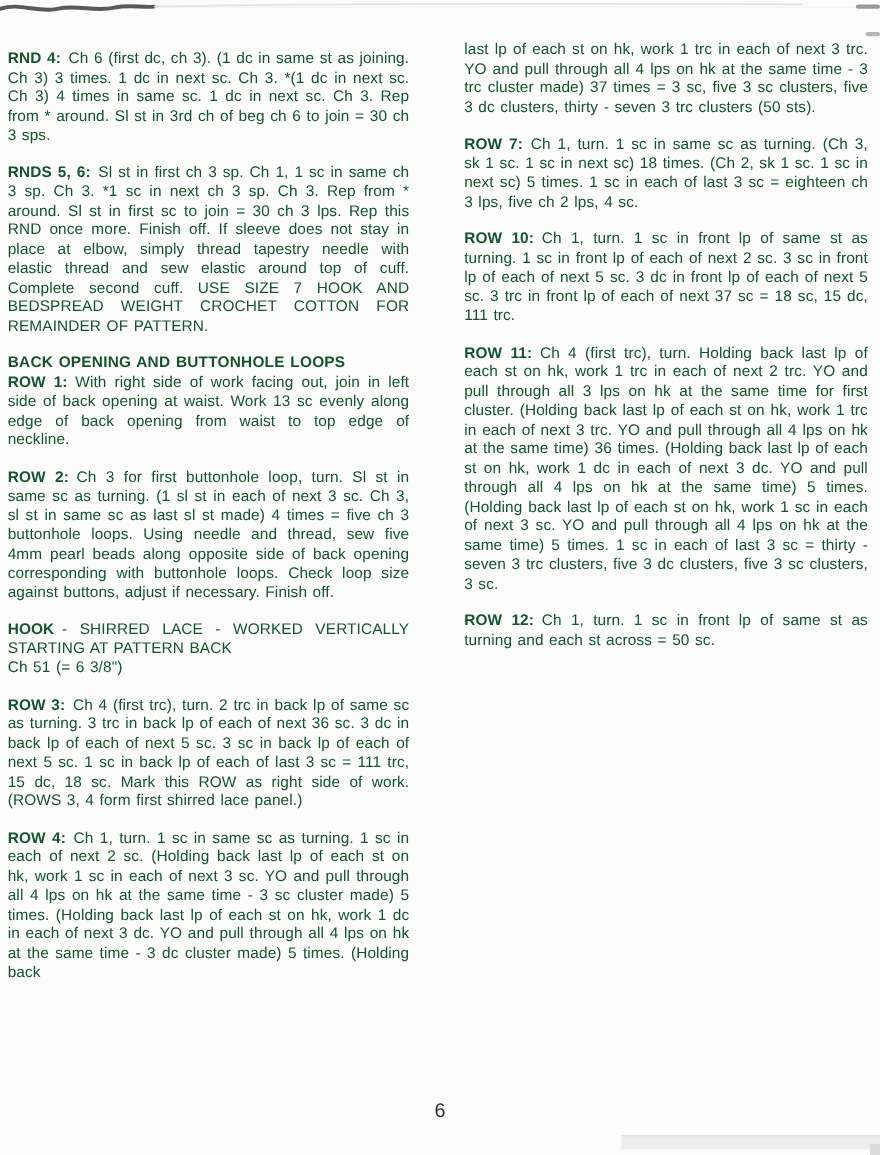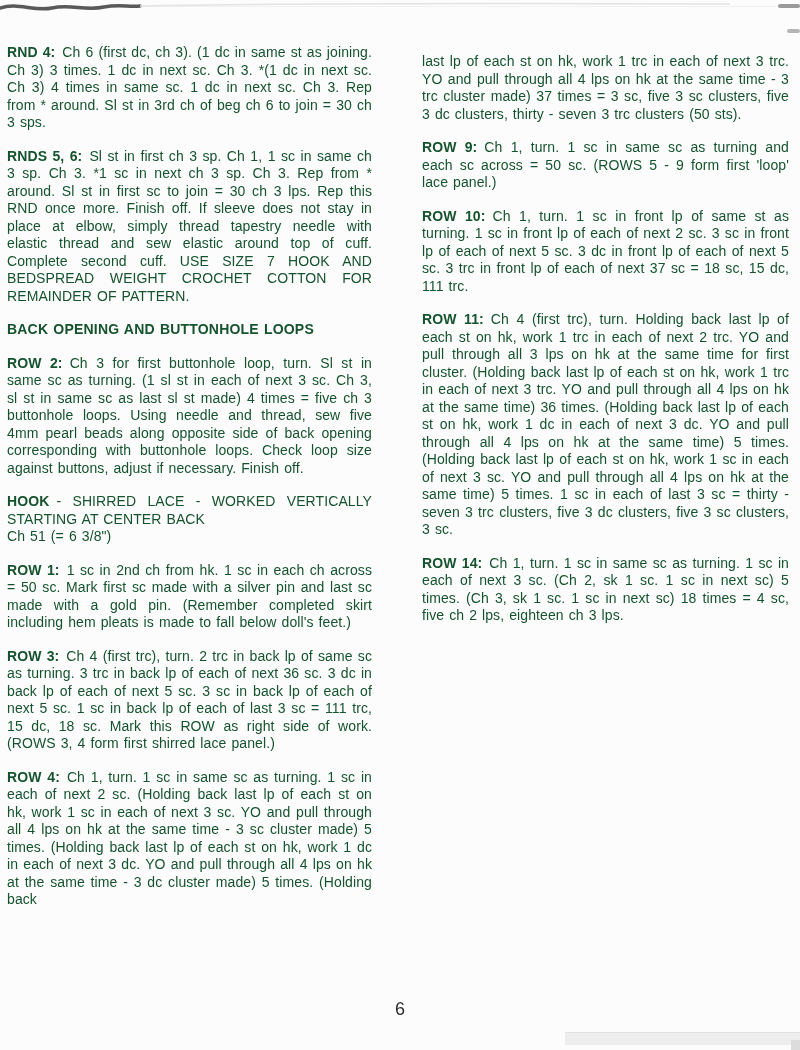--- a/index.html
+++ b/index.html
@@ -8,21 +8,21 @@
     background: #fcfcfc;
     font-family: "Liberation Sans", sans-serif;
     color: #202020;
     position: relative;
     overflow: hidden;
   }
   .page { position: absolute; inset: 0; }
 
   .col { position: absolute; }
   .col-left  { left: 7px;  top: 44px; width: 365px; }
-  .col-right { left: 422px; top: 53px; width: 367px; }
+  .col-right { left: 422px; top: 36px; width: 367px; }
 
   .para {
     font-size: 14px;
     line-height: 17.5px;
     text-align: justify;
     margin: 0;
     color: #14532d;
     letter-spacing: 0.1px;
     word-spacing: 1px;
   }
@@ -81,35 +81,35 @@
   </svg>
 
   <div class="dash-tr-1"></div>
   <div class="dash-tr-2"></div>
 
   <div class="col col-left">
 
   <p class="para"><b class="plabel">RND 4:</b><span class="ptext">Ch 6 (first dc, ch 3). (1 dc in same st as joining. Ch 3) 3 times. 1 dc in next sc. Ch 3. *(1 dc in next sc. Ch 3) 4 times in same sc. 1 dc in next sc. Ch 3. Rep from * around. Sl st in 3rd ch of beg ch 6 to join = 30 ch 3 sps.</span></p>
       <p class="para"><b class="plabel">RNDS 5, 6:</b><span class="ptext">Sl st in first ch 3 sp. Ch 1, 1 sc in same ch 3 sp. Ch 3. *1 sc in next ch 3 sp. Ch 3. Rep from * around. Sl st in first sc to join = 30 ch 3 lps. Rep this RND once more. Finish off. If sleeve does not stay in place at elbow, simply thread tapestry needle with elastic thread and sew elastic around top of cuff. Complete second cuff. USE SIZE 7 HOOK AND BEDSPREAD WEIGHT CROCHET COTTON FOR REMAINDER OF PATTERN.</span></p>
       <p class="para heading"><b class="plabel">BACK OPENING AND BUTTONHOLE LOOPS</b></p>
+      <p class="para tight"><b class="plabel">ROW 1:</b><span class="ptext">With right side of work facing out, join in left side of back opening at waist. Work 13 sc evenly along edge of back opening from waist to top edge of neckline.</span></p>
       <p class="para"><b class="plabel">ROW 2:</b><span class="ptext">Ch 3 for first buttonhole loop, turn. Sl st in same sc as turning. (1 sl st in each of next 3 sc. Ch 3, sl st in same sc as last sl st made) 4 times = five ch 3 buttonhole loops. Using needle and thread, sew five 4mm pearl beads along opposite side of back opening corresponding with buttonhole loops. Check loop size against buttons, adjust if necessary. Finish off.</span></p>
-      <p class="para"><b class="plabel">HOOK</b><span class="ptext">- SHIRRED LACE - WORKED VERTICALLY STARTING AT CENTER BACK</span></p>
+      <p class="para"><b class="plabel">HOOK</b><span class="ptext">- SHIRRED LACE - WORKED VERTICALLY STARTING AT PATTERN BACK</span></p>
       <p class="para tight"><span class="ptext">Ch 51 (= 6 3/8")</span></p>
-      <p class="para"><b class="plabel">ROW 1:</b><span class="ptext">1 sc in 2nd ch from hk. 1 sc in each ch across = 50 sc. Mark first sc made with a silver pin and last sc made with a gold pin. (Remember completed skirt including hem pleats is made to fall below doll's feet.)</span></p>
       <p class="para"><b class="plabel">ROW 3:</b><span class="ptext">Ch 4 (first trc), turn. 2 trc in back lp of same sc as turning. 3 trc in back lp of each of next 36 sc. 3 dc in back lp of each of next 5 sc. 3 sc in back lp of each of next 5 sc. 1 sc in back lp of each of last 3 sc = 111 trc, 15 dc, 18 sc. Mark this ROW as right side of work. (ROWS 3, 4 form first shirred lace panel.)</span></p>
       <p class="para"><b class="plabel">ROW 4:</b><span class="ptext">Ch 1, turn. 1 sc in same sc as turning. 1 sc in each of next 2 sc. (Holding back last lp of each st on hk, work 1 sc in each of next 3 sc. YO and pull through all 4 lps on hk at the same time - 3 sc cluster made) 5 times. (Holding back last lp of each st on hk, work 1 dc in each of next 3 dc. YO and pull through all 4 lps on hk at the same time - 3 dc cluster made) 5 times. (Holding back</span></p>
     </div>
 
   <div class="col col-right">
 
   <p class="para"><span class="ptext">last lp of each st on hk, work 1 trc in each of next 3 trc. YO and pull through all 4 lps on hk at the same time - 3 trc cluster made) 37 times = 3 sc, five 3 sc clusters, five 3 dc clusters, thirty - seven 3 trc clusters (50 sts).</span></p>
-      <p class="para"><b class="plabel">ROW 9:</b><span class="ptext">Ch 1, turn. 1 sc in same sc as turning and each sc across = 50 sc. (ROWS 5 - 9 form first 'loop' lace panel.)</span></p>
+      <p class="para"><b class="plabel">ROW 7:</b><span class="ptext">Ch 1, turn. 1 sc in same sc as turning. (Ch 3, sk 1 sc. 1 sc in next sc) 18 times. (Ch 2, sk 1 sc. 1 sc in next sc) 5 times. 1 sc in each of last 3 sc = eighteen ch 3 lps, five ch 2 lps, 4 sc.</span></p>
       <p class="para"><b class="plabel">ROW 10:</b><span class="ptext">Ch 1, turn. 1 sc in front lp of same st as turning. 1 sc in front lp of each of next 2 sc. 3 sc in front lp of each of next 5 sc. 3 dc in front lp of each of next 5 sc. 3 trc in front lp of each of next 37 sc = 18 sc, 15 dc, 111 trc.</span></p>
       <p class="para"><b class="plabel">ROW 11:</b><span class="ptext">Ch 4 (first trc), turn. Holding back last lp of each st on hk, work 1 trc in each of next 2 trc. YO and pull through all 3 lps on hk at the same time for first cluster. (Holding back last lp of each st on hk, work 1 trc in each of next 3 trc. YO and pull through all 4 lps on hk at the same time) 36 times. (Holding back last lp of each st on hk, work 1 dc in each of next 3 dc. YO and pull through all 4 lps on hk at the same time) 5 times. (Holding back last lp of each st on hk, work 1 sc in each of next 3 sc. YO and pull through all 4 lps on hk at the same time) 5 times. 1 sc in each of last 3 sc = thirty - seven 3 trc clusters, five 3 dc clusters, five 3 sc clusters, 3 sc.</span></p>
-      <p class="para"><b class="plabel">ROW 14:</b><span class="ptext">Ch 1, turn. 1 sc in same sc as turning. 1 sc in each of next 3 sc. (Ch 2, sk 1 sc. 1 sc in next sc) 5 times. (Ch 3, sk 1 sc. 1 sc in next sc) 18 times = 4 sc, five ch 2 lps, eighteen ch 3 lps.</span></p>
+      <p class="para"><b class="plabel">ROW 12:</b><span class="ptext">Ch 1, turn. 1 sc in front lp of same st as turning and each st across = 50 sc.</span></p>
     </div>
 
   <div class="page-number">6</div>
 
   <div class="bottom-bar"></div>
   <div class="bottom-bar-end"></div>
 
 </div>
 
 </body></html>

